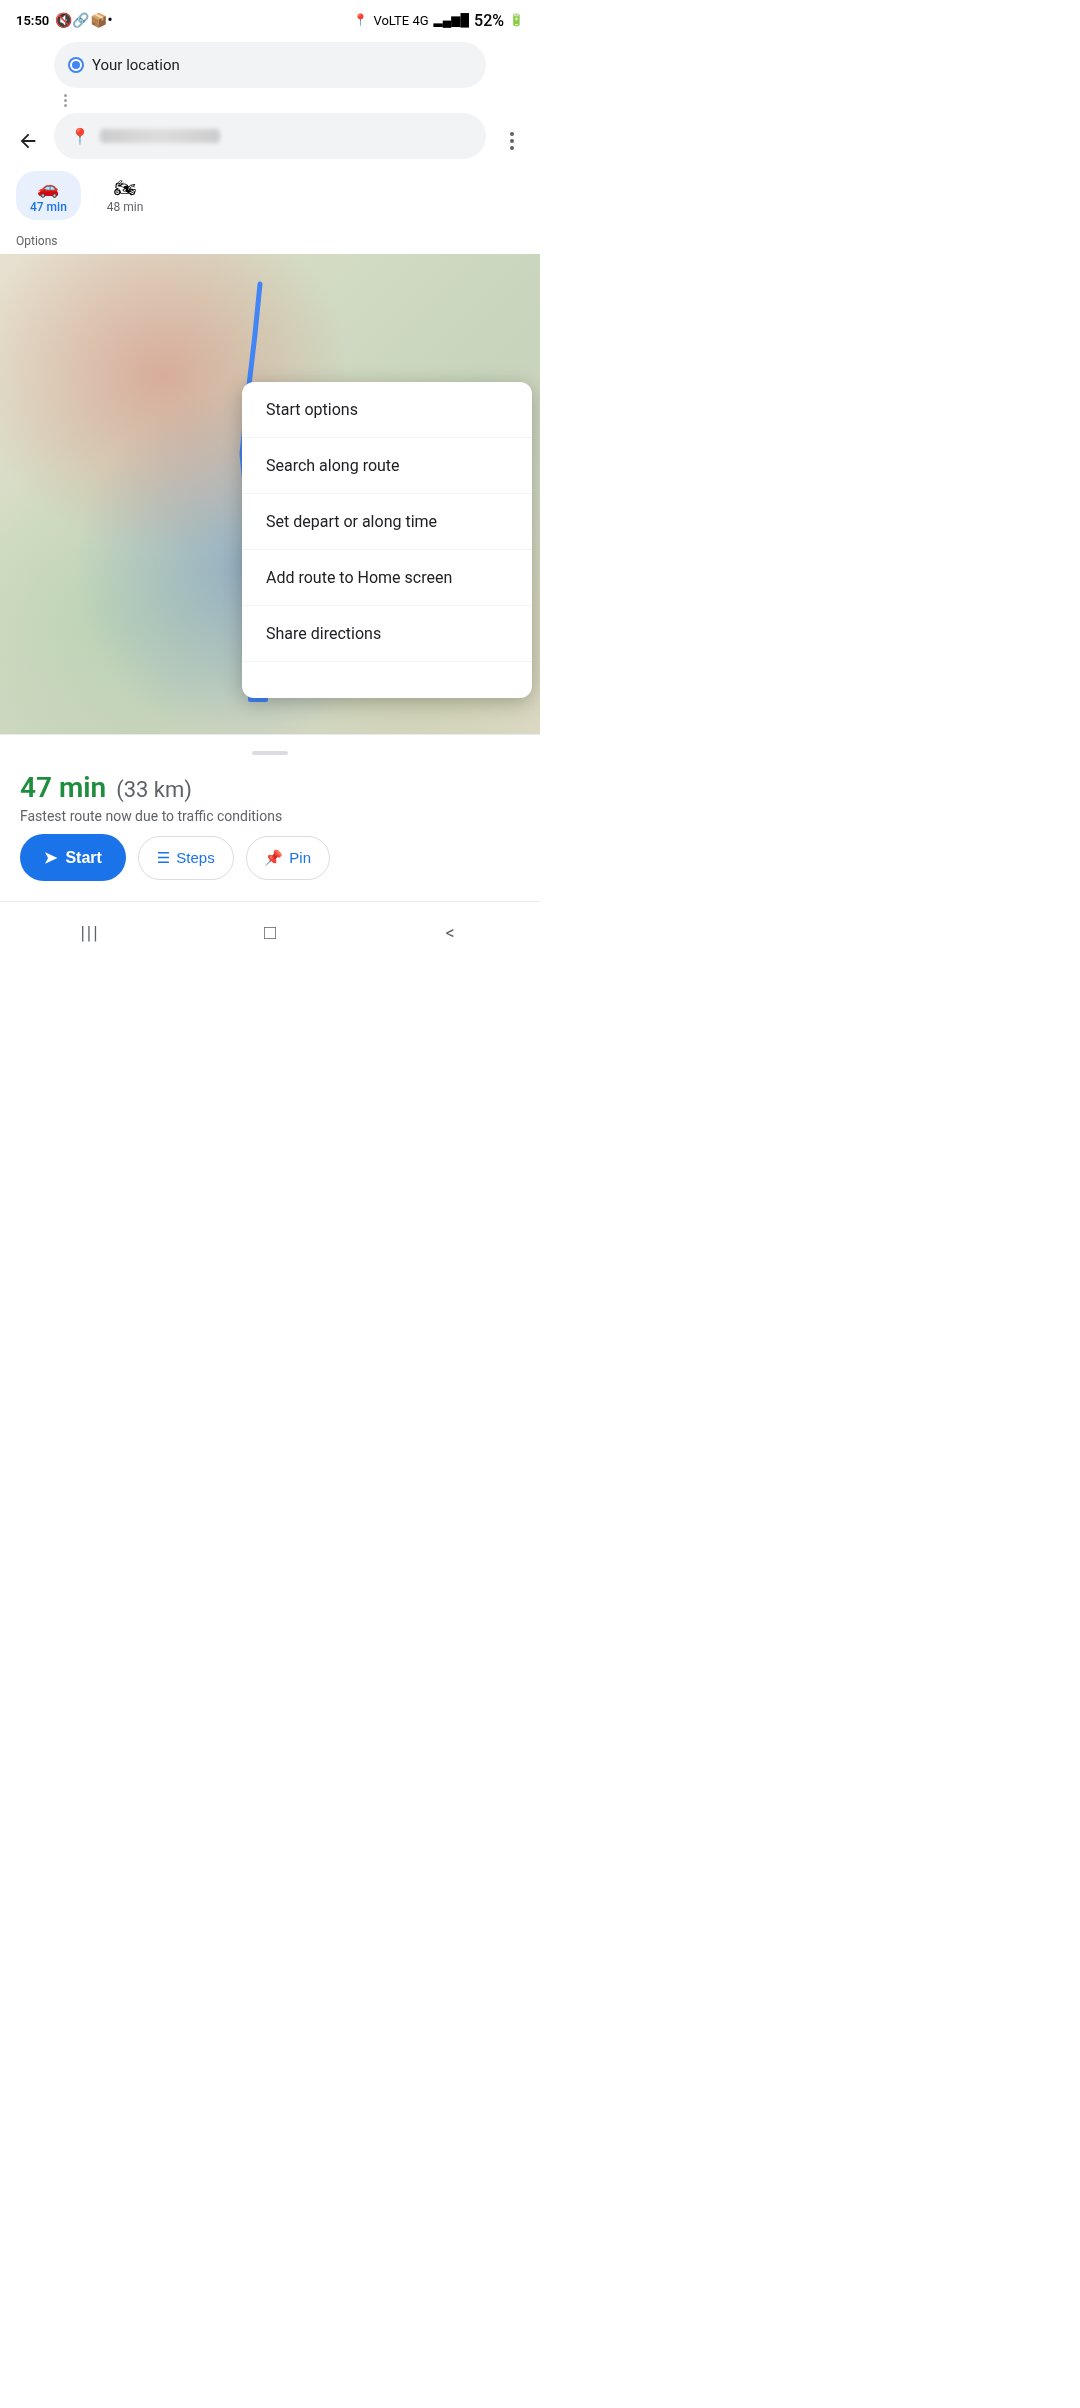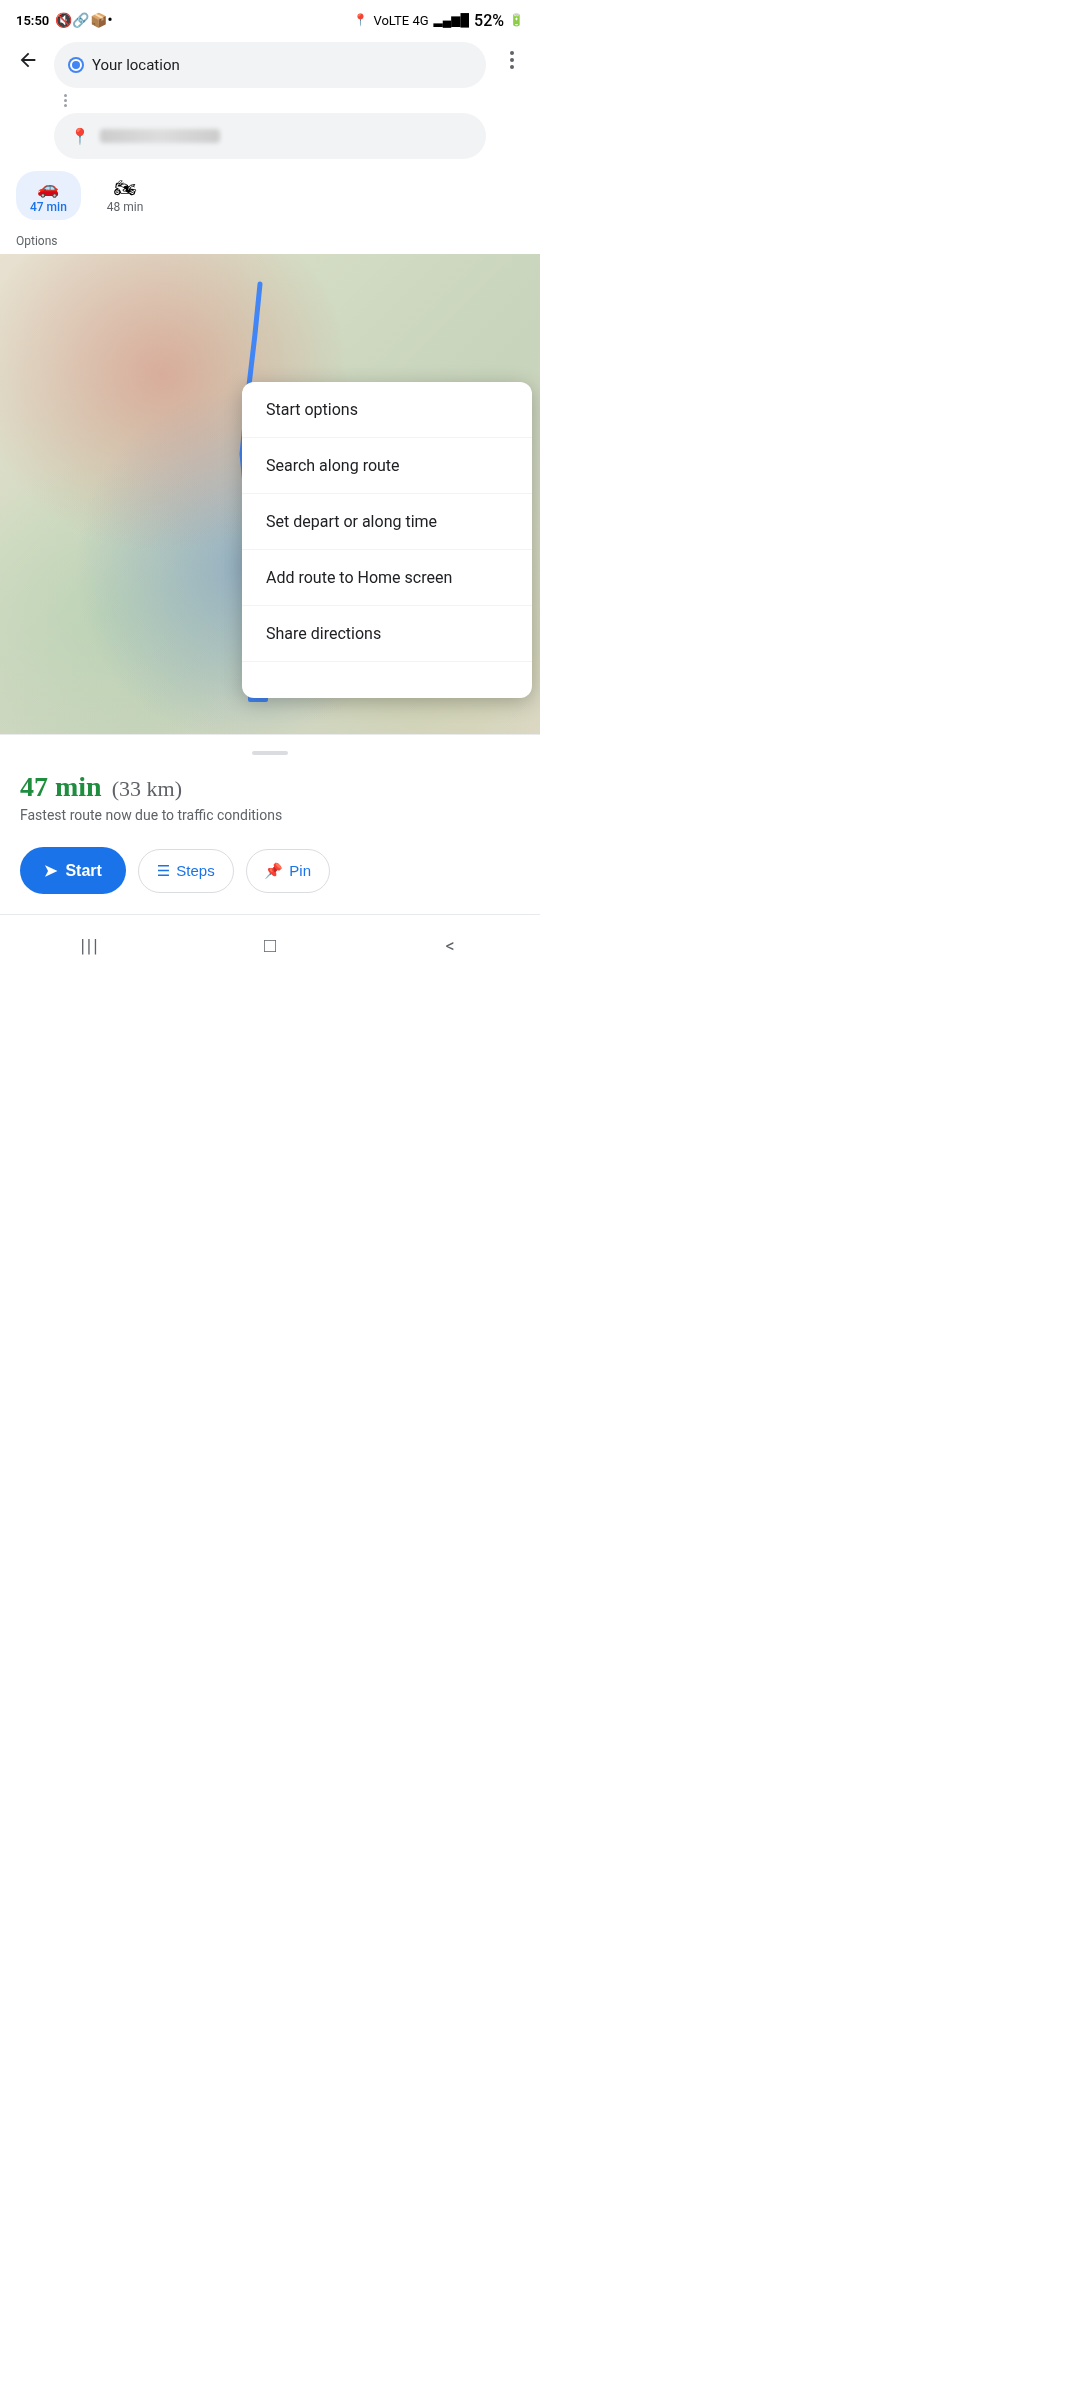--- a/index.html
+++ b/index.html
@@ -34,21 +34,21 @@
       display: flex;
       align-items: center;
       gap: 5px;
       font-size: 12px;
     }
     .battery-text { font-size: 16px; font-weight: 500; }
 
     
     .top-nav {
       display: flex;
-      align-items: flex-start;
+      align-items: flex-end;
       padding: 6px 10px;
       background: #fff;
       gap: 8px;
       position: relative;
       z-index: 1;
     }
     .back-btn {
       width: 36px;
       height: 36px;
       display: flex;
@@ -248,40 +248,39 @@
       border-top: 1px solid #e8eaed;
     }
     .bottom-sheet-handle {
       width: 36px;
       height: 4px;
       background: #dadce0;
       border-radius: 2px;
       margin: 0 auto 16px;
     }
     .route-summary {
-      font-family: Liberation Serif, serif;
     }
     .route-time {
       font-size: 28px;
       font-weight: 600;
       color: #1e8e3e;
       display: inline;
     }
     .route-distance {
       font-size: 22px;
       color: #5f6368;
       font-weight: 400;
       display: inline;
       margin-left: 6px;
     }
     .route-description {
       font-size: 14px;
       color: #5f6368;
       margin-top: 4px;
-      margin-bottom: 24px;
+      margin-bottom: 10px;
     }
     .action-buttons {
       display: flex;
       gap: 12px;
       align-items: center;
     }
     .btn-start {
       background: #1a73e8;
       color: #fff;
       border: none;

